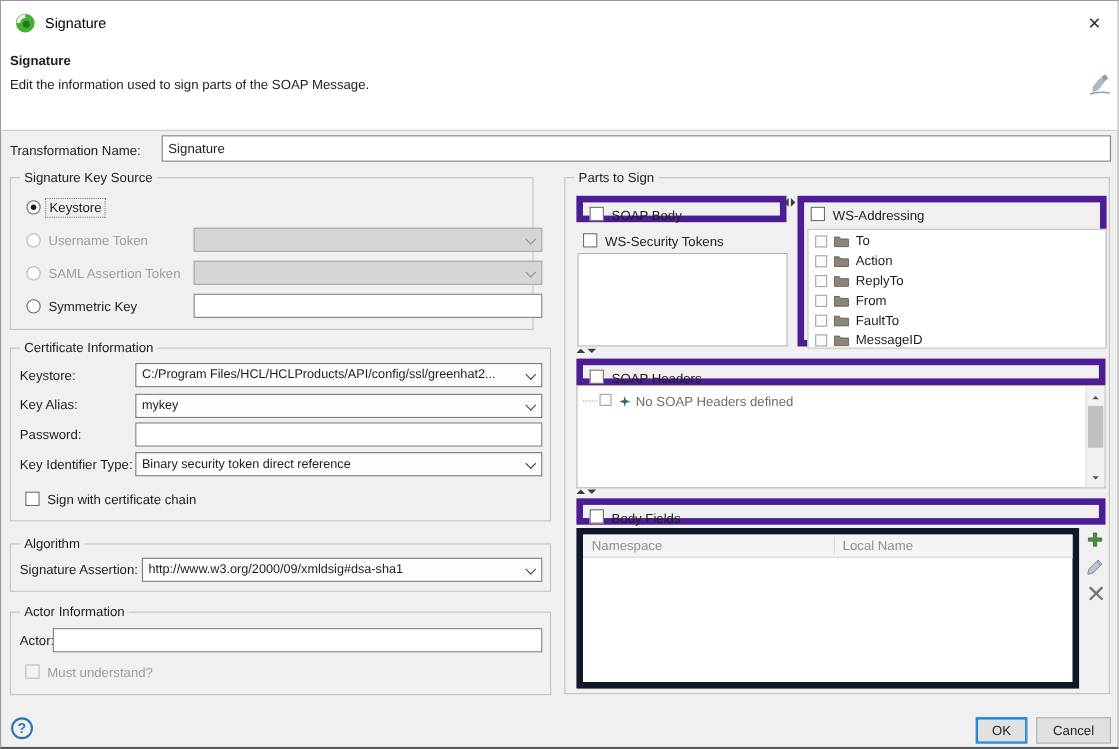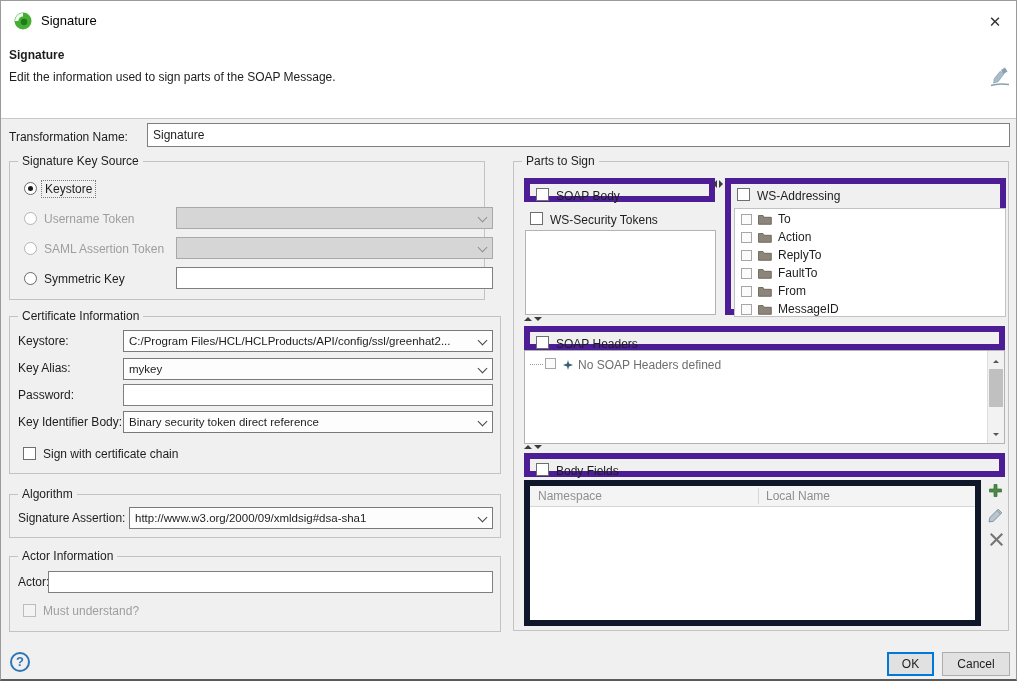--- a/index.html
+++ b/index.html
@@ -149,21 +149,21 @@
 
     <span class="lbl" style="left:8px;top:43px">Key Alias:</span>
     <div class="combo" style="left:113px;top:41px;width:370px">
       <span class="combo-val">mykey</span>
       <span class="chev"></span>
     </div>
 
     <span class="lbl" style="left:8px;top:70px">Password:</span>
     <input type="password" class="tin" style="left: 113px; top: 67px; width: 370px; height: 22px;" value="">
 
-    <span class="lbl" style="left:8px;top:97px">Key Identifier Body:</span>
+    <span class="lbl" style="left:8px;top:97px">Key Identifier Type:</span>
     <div class="combo" style="left:113px;top:94px;width:370px">
       <span class="combo-val">Binary security token direct reference</span>
       <span class="chev"></span>
     </div>
 
     <span class="cb" style="left:13px;top:130px"></span>
     <span class="lbl" style="left:33px;top:129px">Sign with certificate chain</span>
   </div>
 
   <div class="group" style="left:8px;top:493px;width:492px;height:44px">
@@ -222,28 +222,28 @@
           <svg width="14" height="11" viewBox="0 0 14 11">
               <path d="M0.5 1.5 h4.5 l1.3 1.8 h7 v7 h-12.8 z" fill="#8d8579" stroke="#5f594e" stroke-width="0.8"></path>
             </svg>
           <span class="itm">ReplyTo</span>
         </div>
         <div class="wrow">
           <span class="cb g inline"></span>
           <svg width="14" height="11" viewBox="0 0 14 11">
               <path d="M0.5 1.5 h4.5 l1.3 1.8 h7 v7 h-12.8 z" fill="#8d8579" stroke="#5f594e" stroke-width="0.8"></path>
             </svg>
+          <span class="itm">From</span>
+        </div>
+        <div class="wrow">
+          <span class="cb g inline"></span>
+          <svg width="14" height="11" viewBox="0 0 14 11">
+              <path d="M0.5 1.5 h4.5 l1.3 1.8 h7 v7 h-12.8 z" fill="#8d8579" stroke="#5f594e" stroke-width="0.8"></path>
+            </svg>
           <span class="itm">FaultTo</span>
-        </div>
-        <div class="wrow">
-          <span class="cb g inline"></span>
-          <svg width="14" height="11" viewBox="0 0 14 11">
-              <path d="M0.5 1.5 h4.5 l1.3 1.8 h7 v7 h-12.8 z" fill="#8d8579" stroke="#5f594e" stroke-width="0.8"></path>
-            </svg>
-          <span class="itm">From</span>
         </div>
         <div class="wrow">
           <span class="cb g inline"></span>
           <svg width="14" height="11" viewBox="0 0 14 11">
               <path d="M0.5 1.5 h4.5 l1.3 1.8 h7 v7 h-12.8 z" fill="#8d8579" stroke="#5f594e" stroke-width="0.8"></path>
             </svg>
           <span class="itm">MessageID</span>
         </div>
       </div>
     </div>

